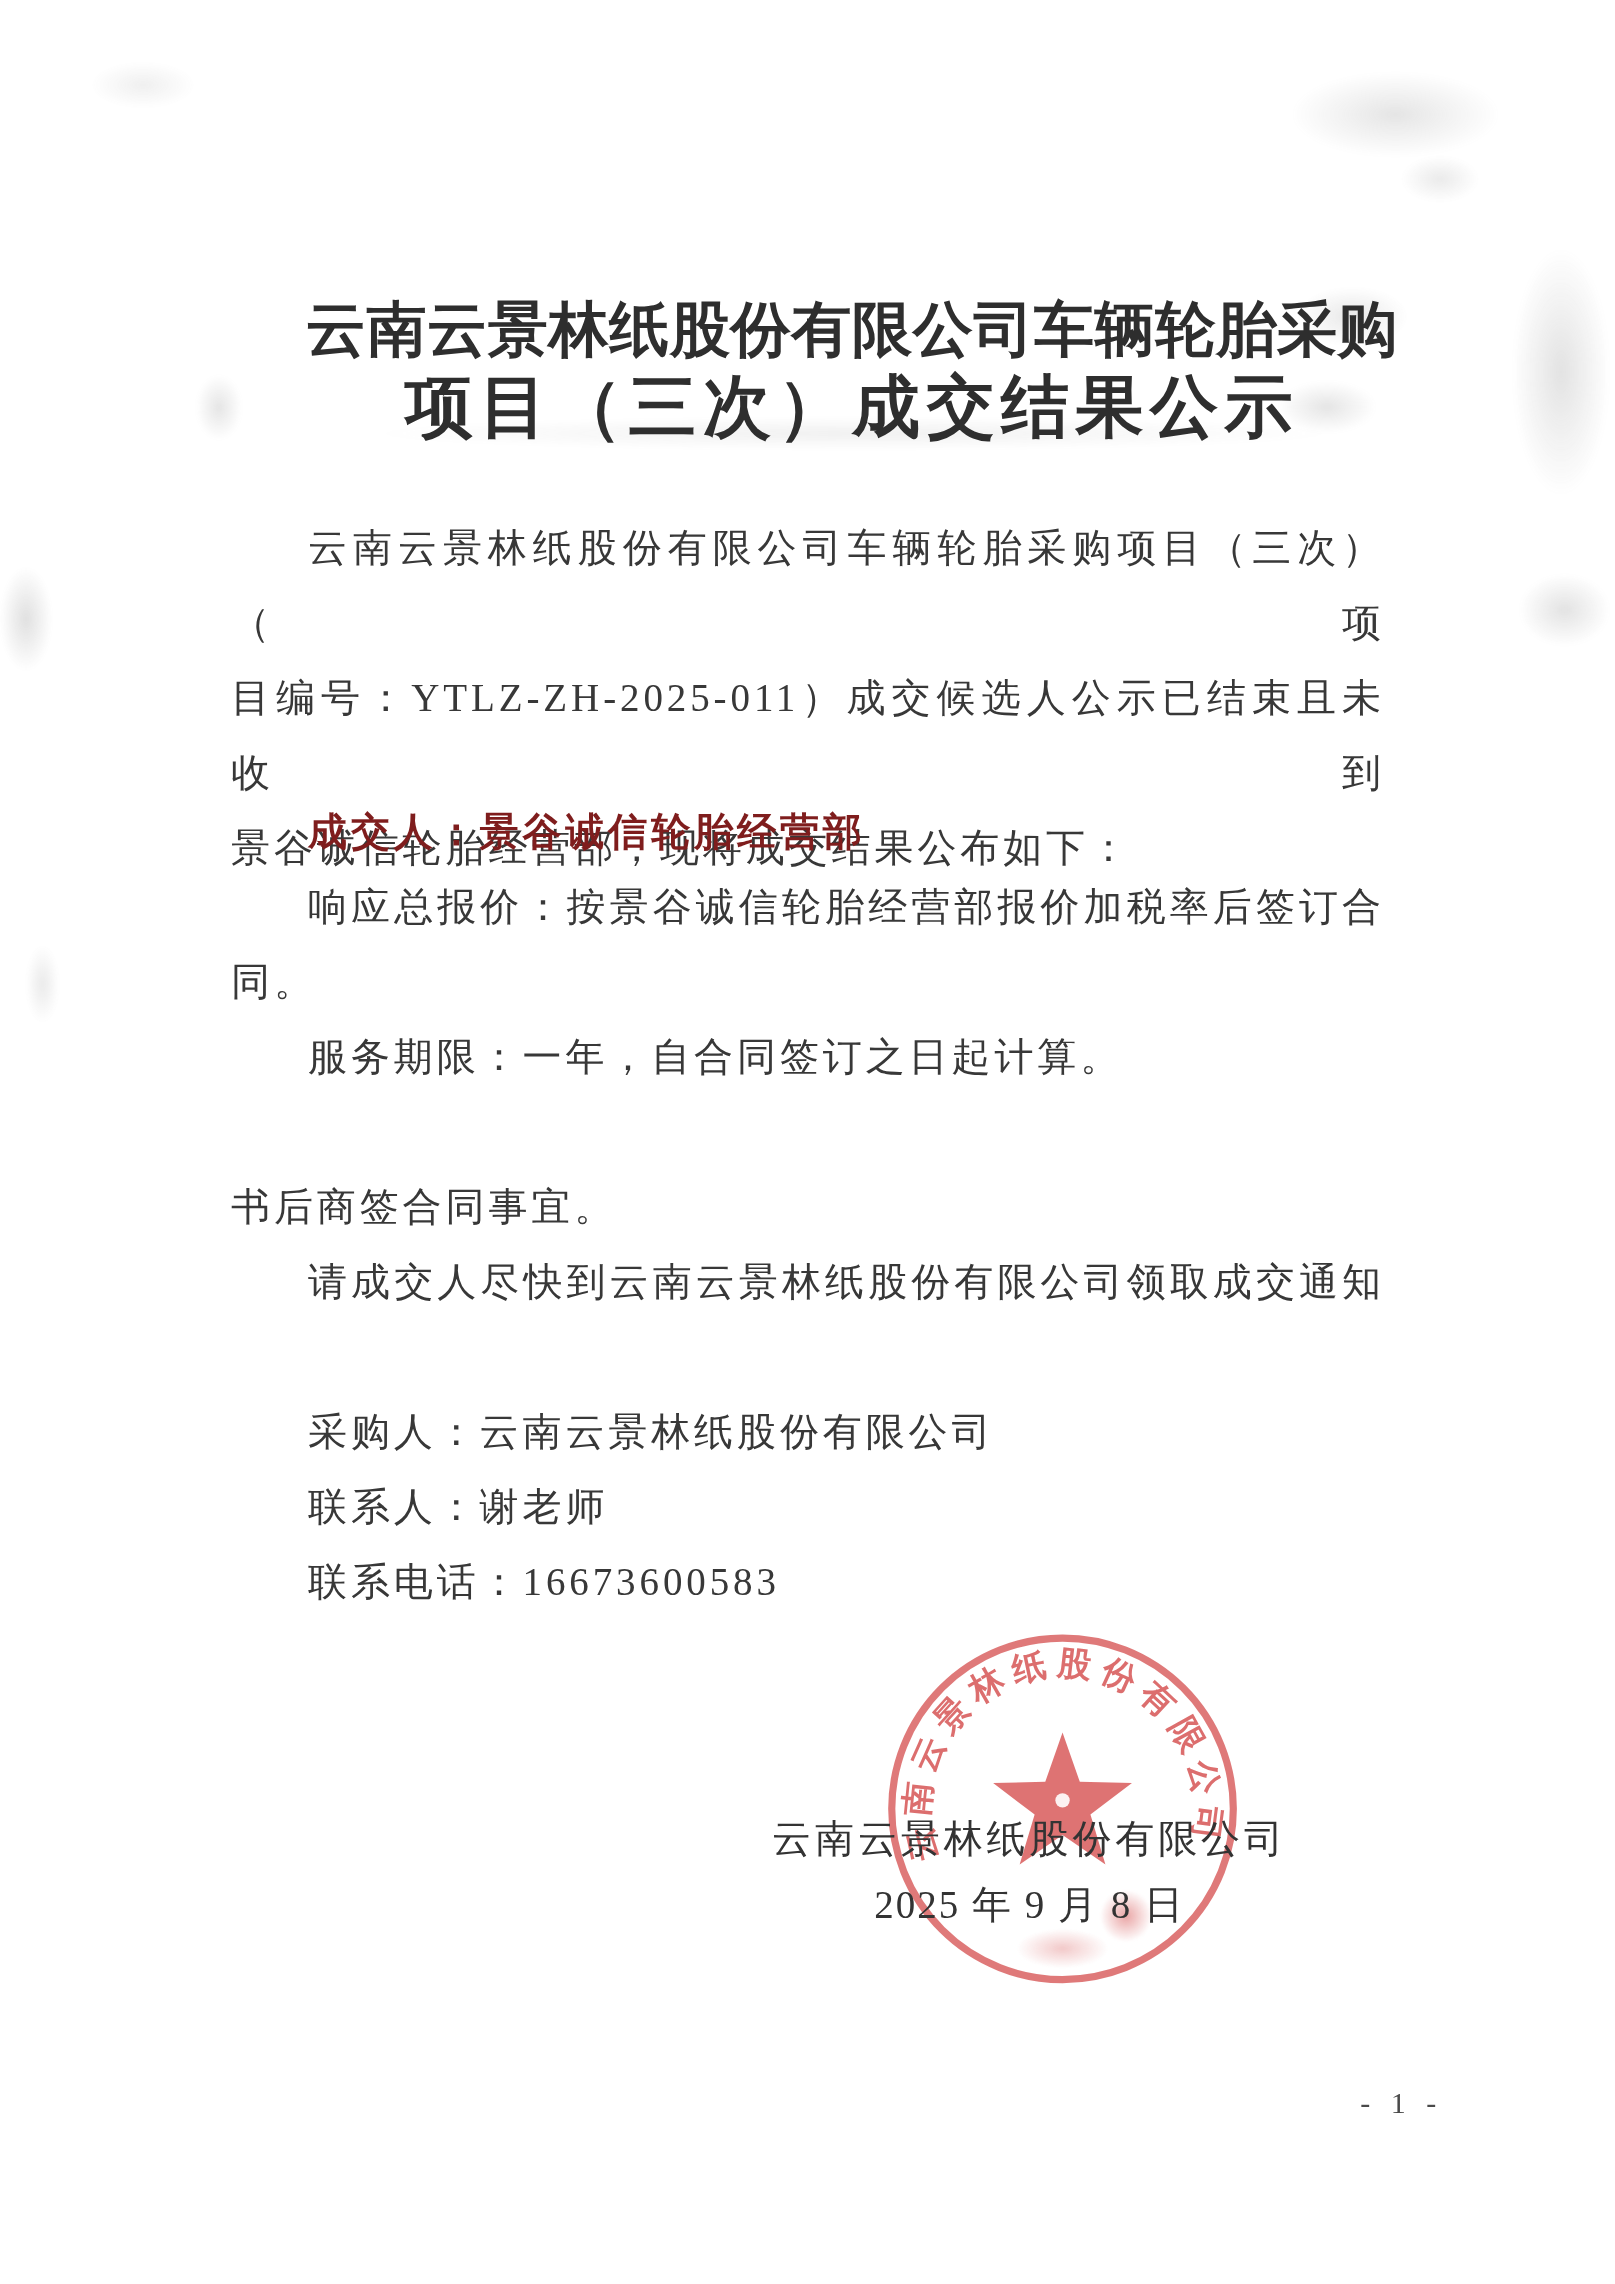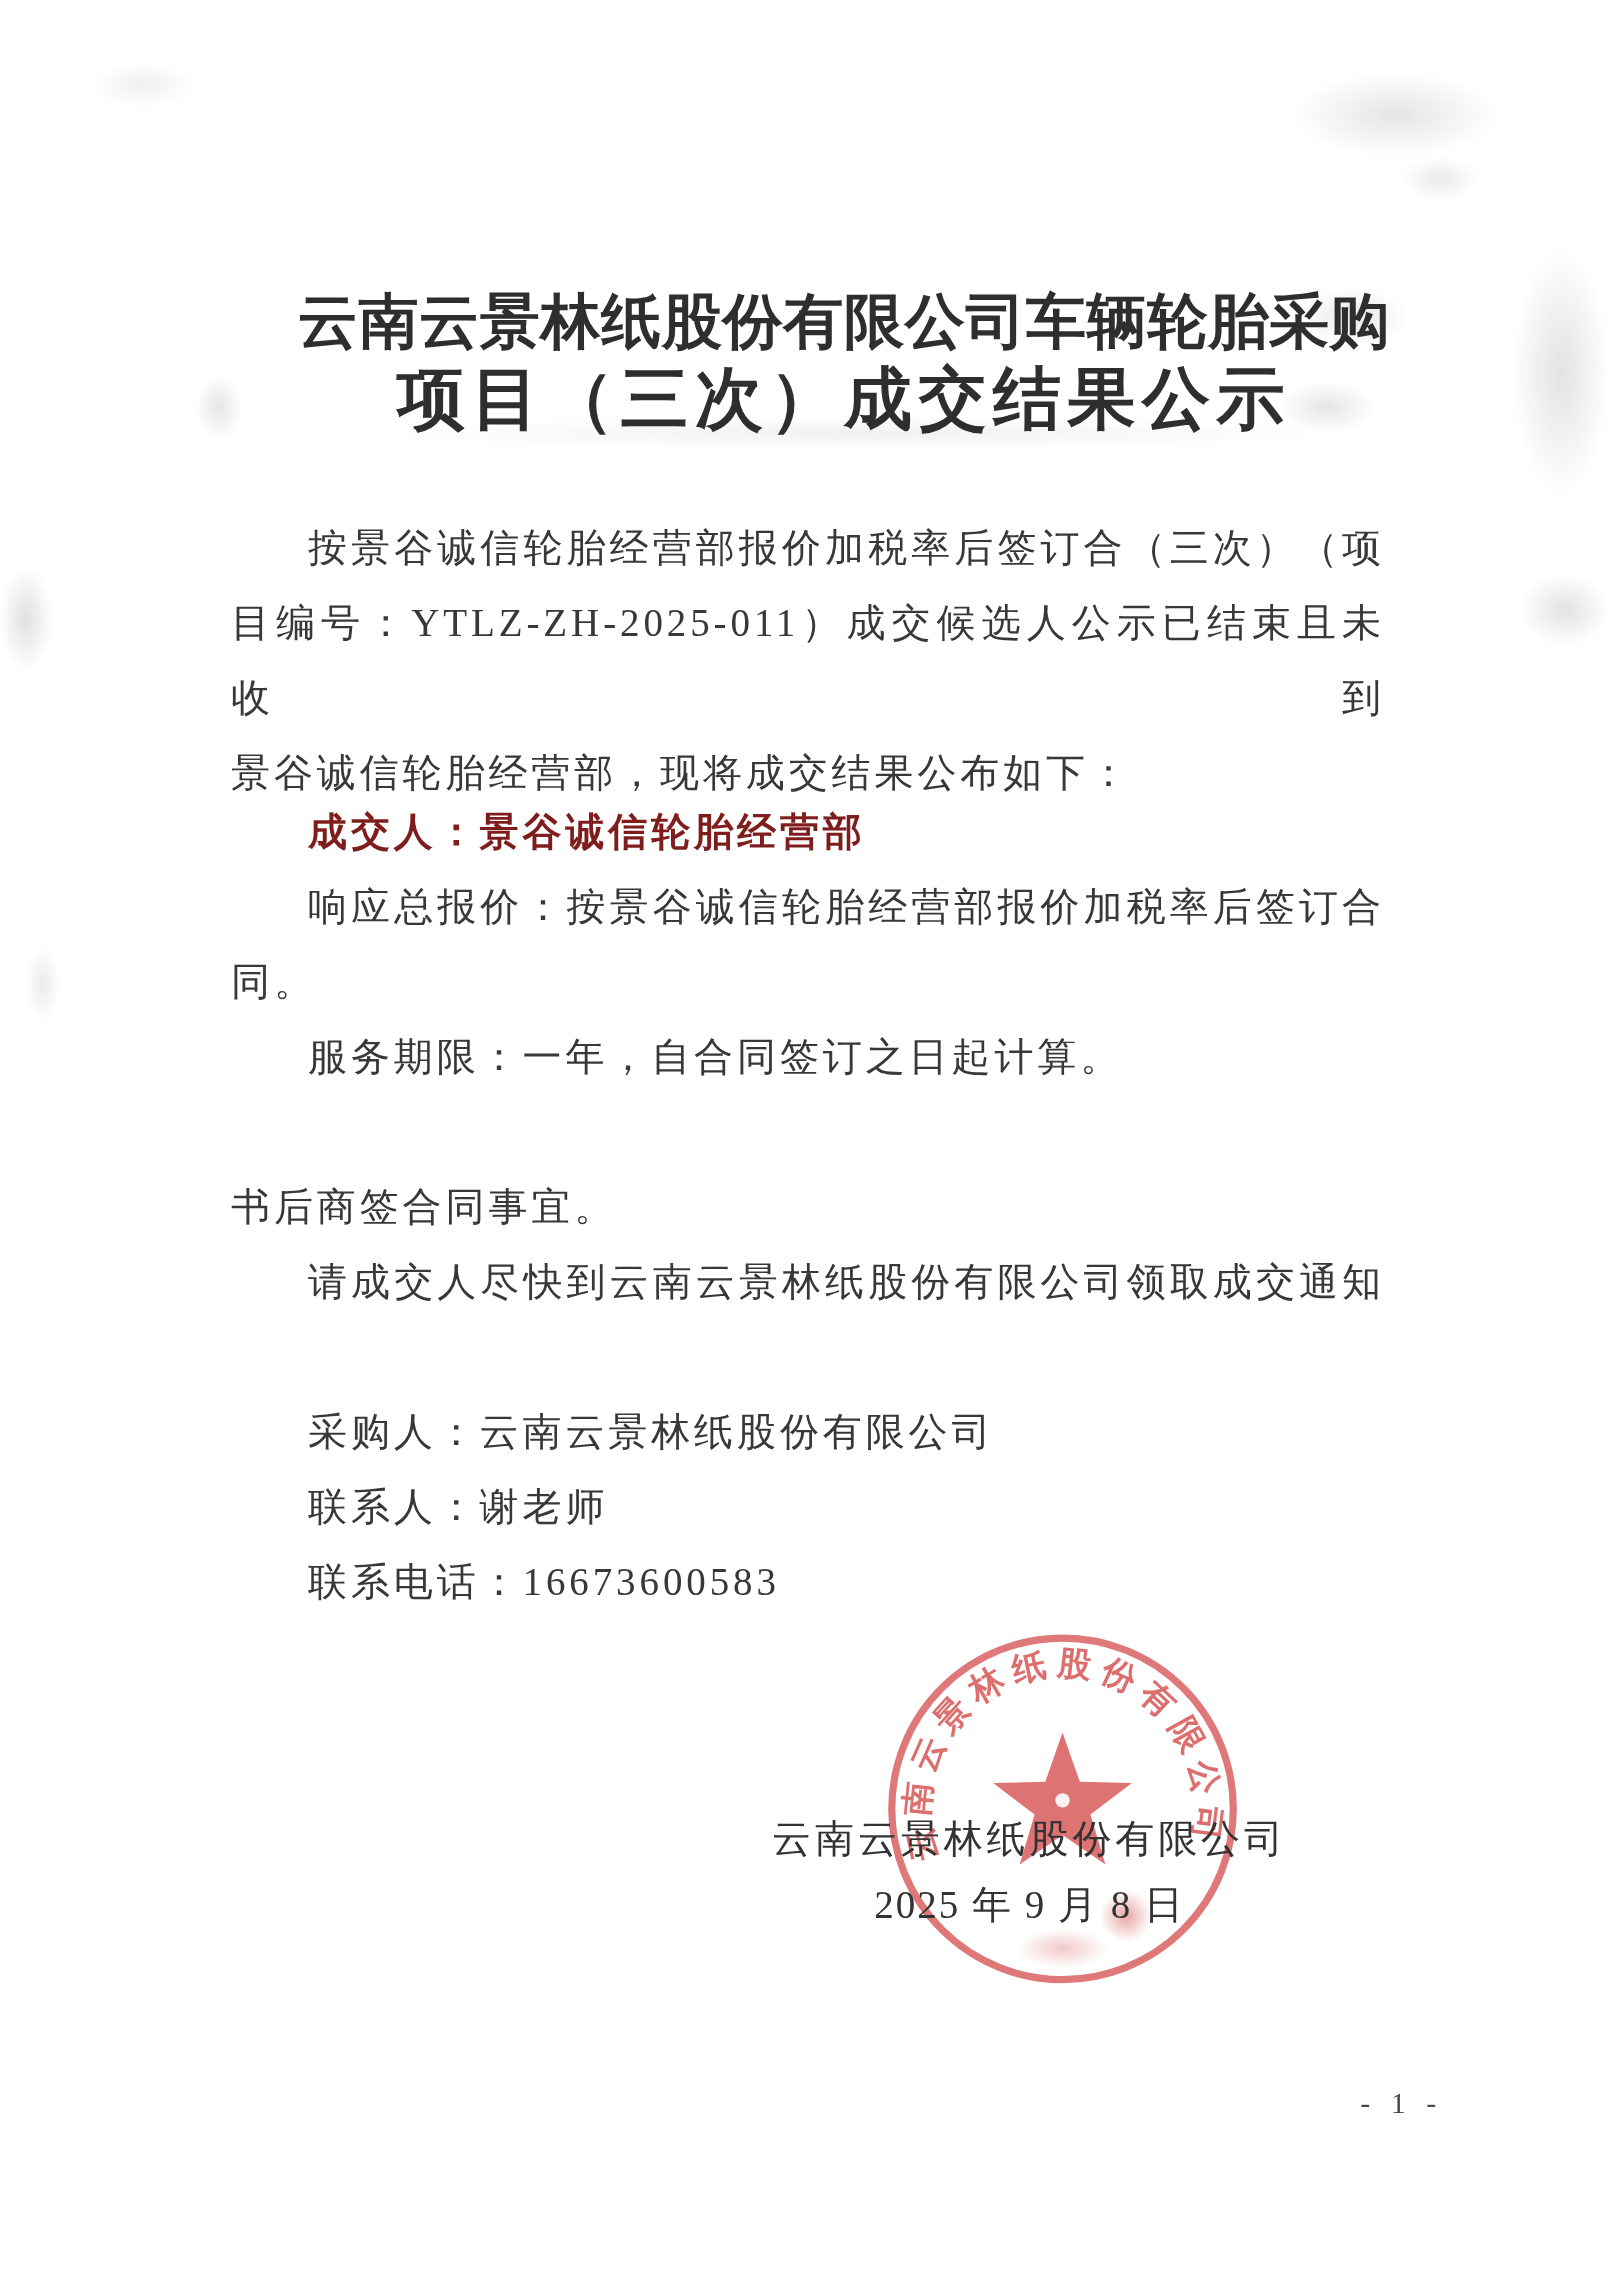--- a/index.html
+++ b/index.html
@@ -5,21 +5,21 @@
   html,body{margin:0;padding:0;background:#ffffff;}
   .page{
     position:relative;
     width:1616px;height:2284px;
     background:#ffffff;
     overflow:hidden;
     font-family:"Liberation Serif","DejaVu Serif",serif;
     color:#383838;
   }
   
-  .doc-title{position:absolute;left:267px;top:284px;width:1154px;margin:0;
+  .doc-title{position:absolute;left:267px;top:284px;width:1154px;margin:8px;
     font-weight:bold;color:#2e2e2e;text-align:center;}
   .doc-title .t1{display:block;font-size:60px;line-height:77px;letter-spacing:0.7px;white-space:nowrap;}
   .doc-title .t2{display:block;font-size:68px;line-height:77px;letter-spacing:6.5px;white-space:nowrap;}
   
   .block{position:absolute;left:231px;width:1154px;font-size:39px;line-height:75px;letter-spacing:3.9px;}
   .line{min-height:75px;}
   .indent{text-indent:77px;}
   .just{text-align:justify;text-align-last:justify;}
   .bold{font-weight:bold;color:#7f1d1d;}
   
@@ -55,21 +55,21 @@
   <div class="smudge" style="left:1297px;top:287px;width:111px;height:59px;opacity:.45;"></div>
   <div class="smudge" style="left:26px;top:945px;width:33px;height:78px;opacity:.4;"></div>
   <div class="smudge" style="left:91px;top:62px;width:104px;height:46px;opacity:.3;"></div>
 
   <h1 class="doc-title">
     <span class="t1">云南云景林纸股份有限公司车辆轮胎采购</span>
     <span class="t2">项目（三次）成交结果公示</span>
   </h1>
 
   <div class="block" style="top:510px;">
-    <div class="line indent just">按景谷诚信轮胎经营部报价加税率后签订合（三次）（项</div>
+    <div class="line indent just">云南云景林纸股份有限公司车辆轮胎采购项目（三次）（项</div>
     <div class="line just">目编号：YTLZ-ZH-2025-011）成交候选人公示已结束且未收到</div>
     <div class="line">景谷诚信轮胎经营部，现将成交结果公布如下：</div>
   </div>
 
   <div class="block" style="top:794px;">
     <div class="line indent bold">成交人：景谷诚信轮胎经营部</div>
   </div>
 
   <div class="block" style="top:869px;">
     <div class="line indent just">响应总报价：按景谷诚信轮胎经营部报价加税率后签订合</div>

